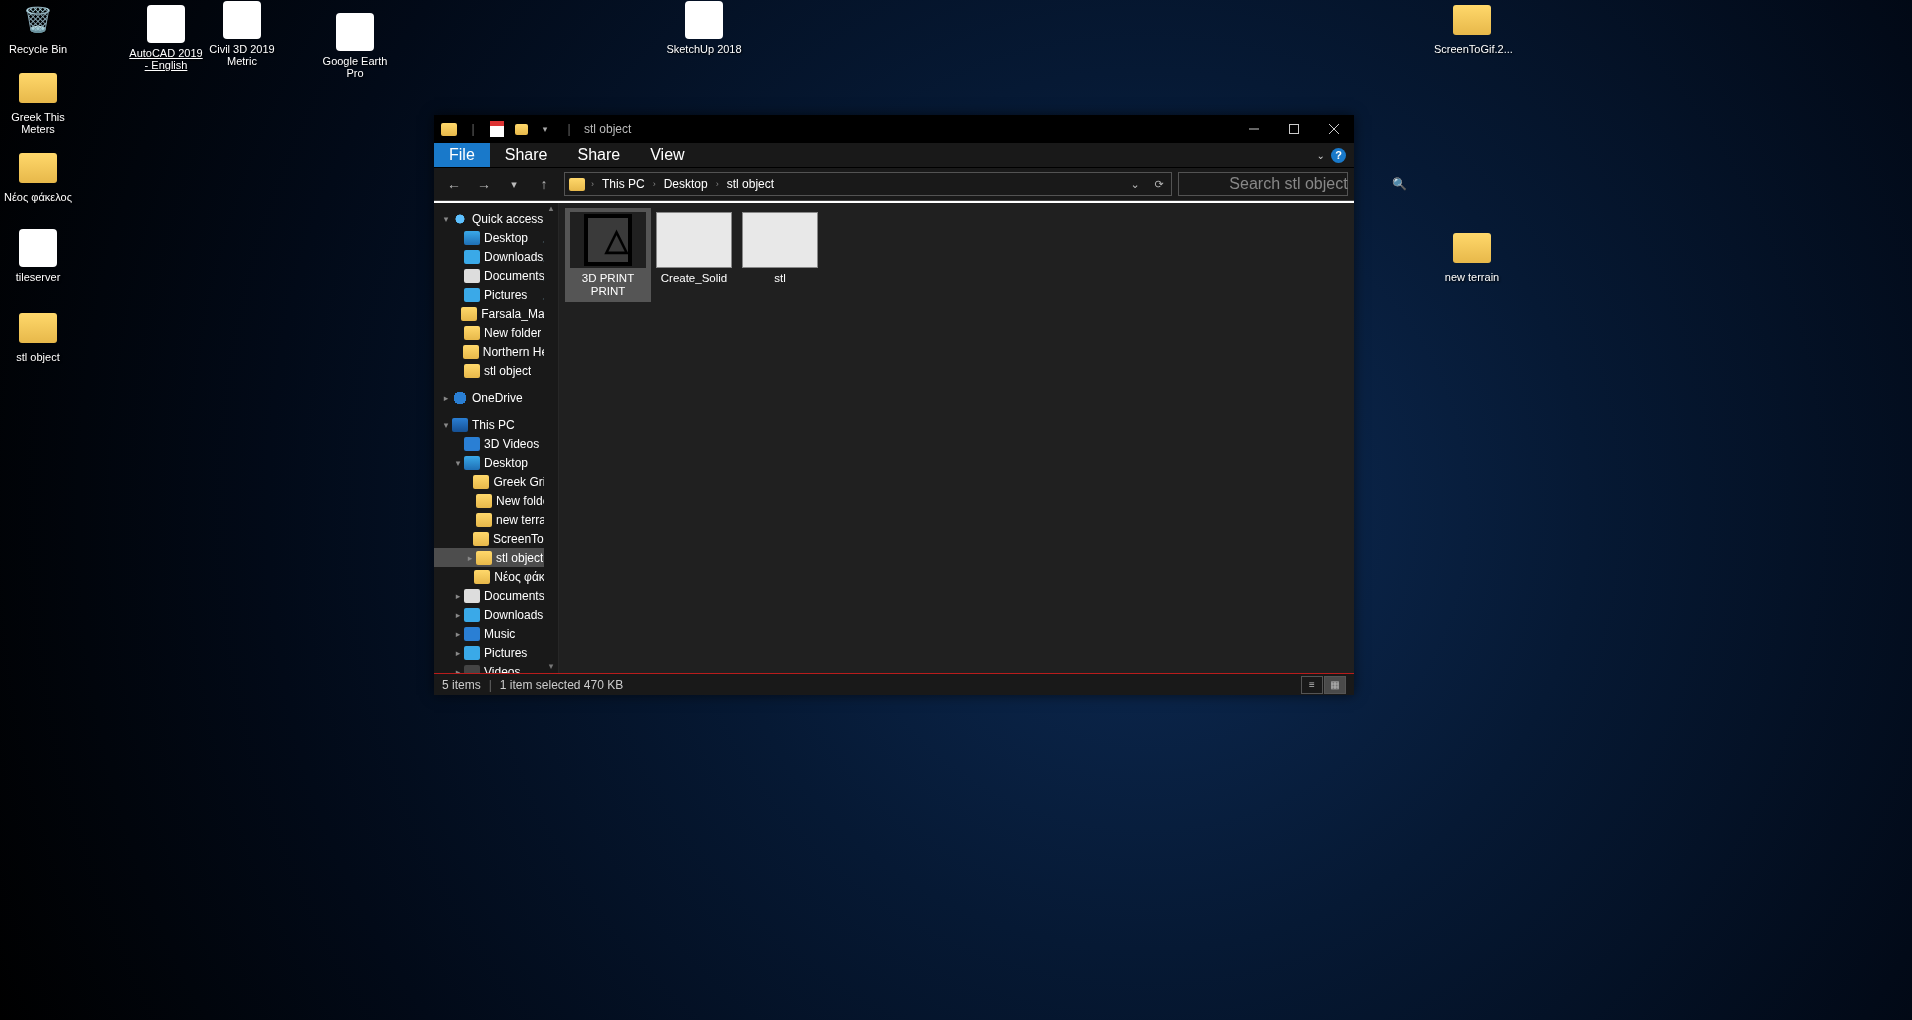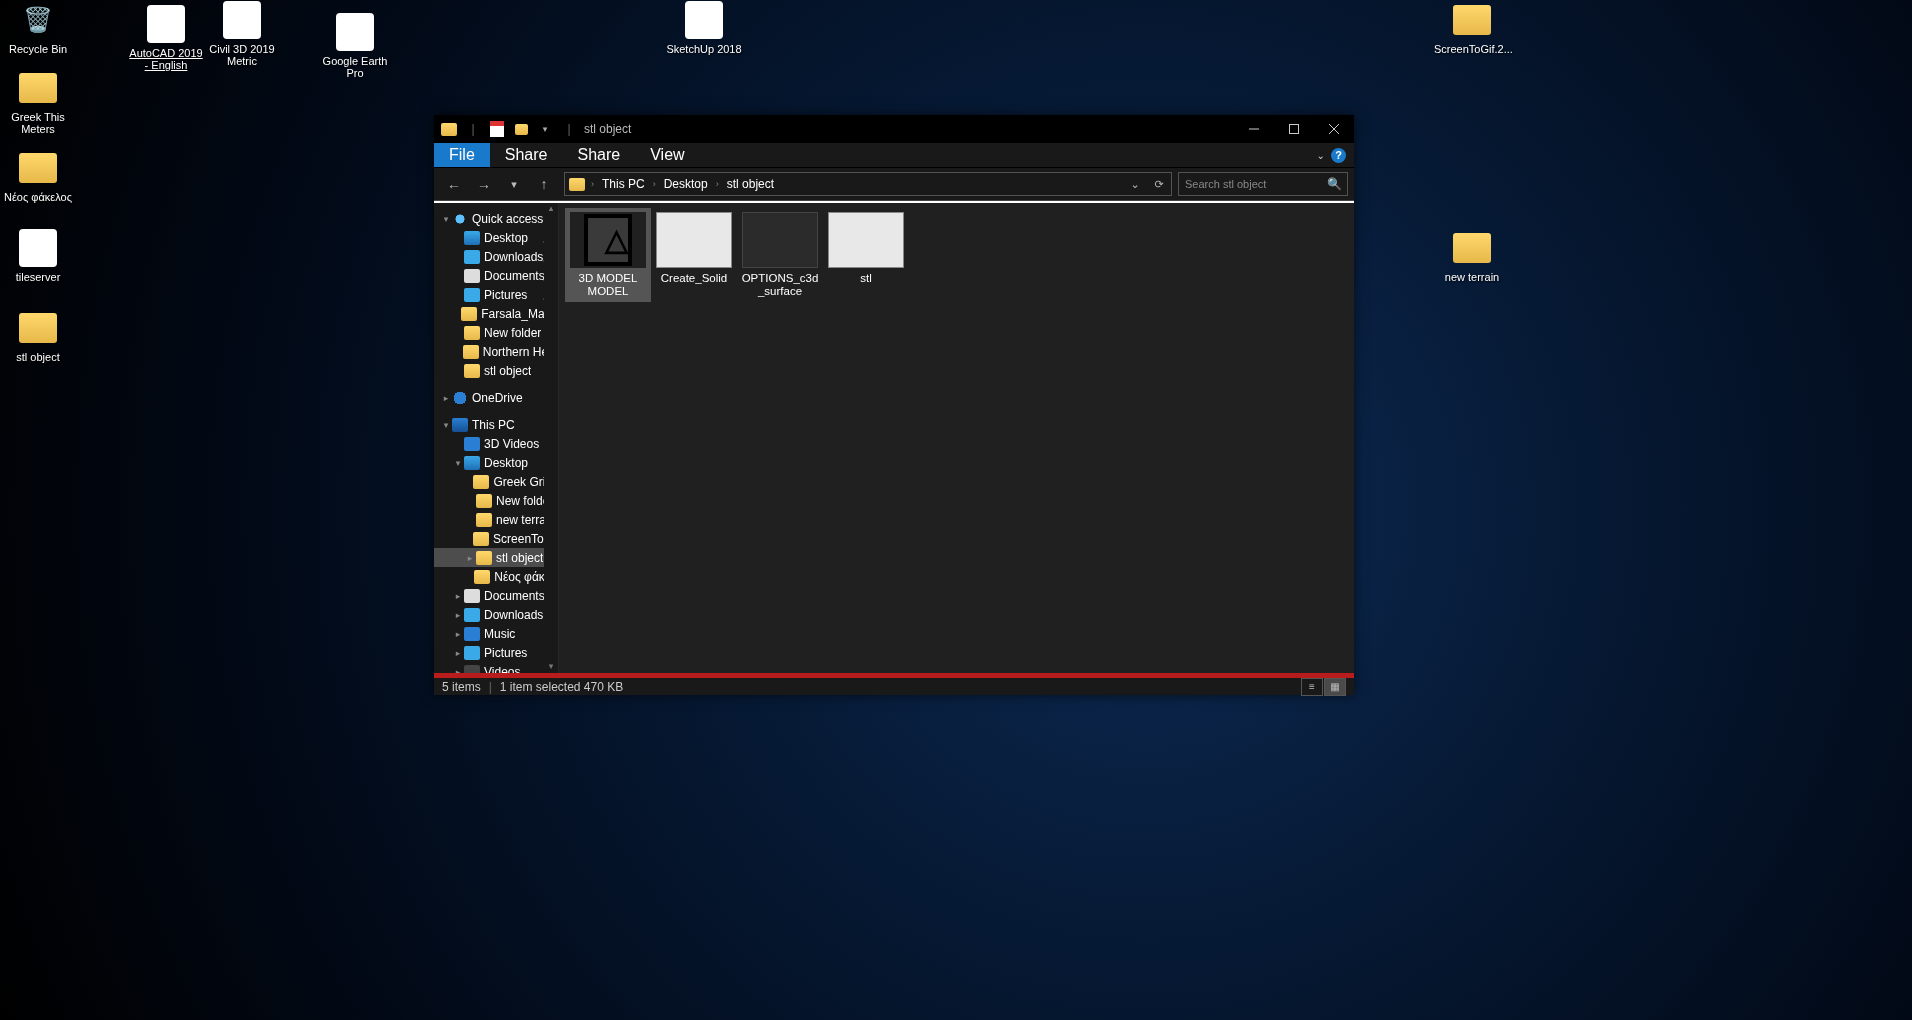--- a/index.html
+++ b/index.html
@@ -87,21 +87,21 @@
 #addr-box .seg { color:#fff; padding:0 4px; height:100%; display:flex; align-items:center; font-size:12px;}
 #addr-box .seg-arrow { color:#888; font-size:9px; padding:0 2px; }
 #addr-box .seg-folder-i { width:16px;height:13px;background:linear-gradient(#ffd86b,#e7b84a);border-radius:2px;margin-right:2px; }
 #addr-box .addr-right { margin-left:auto; display:flex; }
 #addr-box .addr-btn { width:24px;height:22px;display:flex;align-items:center;justify-content:center;color:#bbb;font-size:11px;}
 #search-box {
   width:170px; height:24px; background:#191919; border:1px solid #535353;
   display:flex; align-items:center; padding:0 6px; color:#888;
 }
 #search-box input {
-  flex:1; background:none; border:none; color:#5eead4; font-size:11px; outline:none;
+  flex:1; background:none; border:none; color:#5eead4; font-size:16px; outline:none;text-align:center;
 }
 #search-box input::placeholder{color:#888;}
 
 
 #body { flex:1; display:flex; min-height:0; position:relative; }
 #body::before{ content:""; position:absolute; top:0; left:0; right:0; height:2px; background:#fff; z-index:5; }
 
 
 #nav {
   width:125px; background:#191919; overflow:hidden; position:relative;
@@ -163,21 +163,21 @@
 .item .thumb.dwg::after{
   content:"△"; position:absolute; right:18px; top:10px; font-size:30px; color:#000; font-weight:bold;
 }
 .item .fname {
   color:#fff; font-size:11.5px; line-height:13px; word-wrap:break-word;
   display:-webkit-box;-webkit-line-clamp:2;-webkit-box-orient:vertical;overflow:hidden;
 }
 
 
 #status {
-  height:22px; background:#191919; border-top:5px solid #b91c1c;
+  height:22px; background:#191919; border-top:1px solid #b91c1c;
   display:flex; align-items:center; font-size:12px; color:#ccc; padding:0 8px;
 }
 #status .sep{ margin:0 8px; color:#666; }
 #status .view-btns{ margin-left:auto; display:flex; gap:1px; }
 #status .vb{ width:22px;height:18px;border:1px solid #555;display:flex;align-items:center;justify-content:center;font-size:10px;color:#bbb;}
 #status .vb.active{background:#4a4a4a;}
 </style>
 </head>
 <body>
 
@@ -453,29 +453,25 @@
         <div id="nav-scroll">
           <div class="arrow">▴</div>
           <div class="arrow dn">▾</div>
         </div>
       </div>
 
       <div id="content">
         <div id="items">
             <div class="item sel">
               <div class="thumb dwg"></div>
-              <div class="fname">3D MODEL MODEL</div>
+              <div class="fname">3D PRINT PRINT</div>
             </div>
             <div class="item">
               <div class="thumb"></div>
               <div class="fname">Create_Solid</div>
-            </div>
-            <div class="item">
-              <div class="thumb dark"></div>
-              <div class="fname">OPTIONS_c3d_surface</div>
             </div>
             <div class="item">
               <div class="thumb"></div>
               <div class="fname">stl</div>
             </div>
           </div>
       </div>
     </div>
 
     <div id="status">

